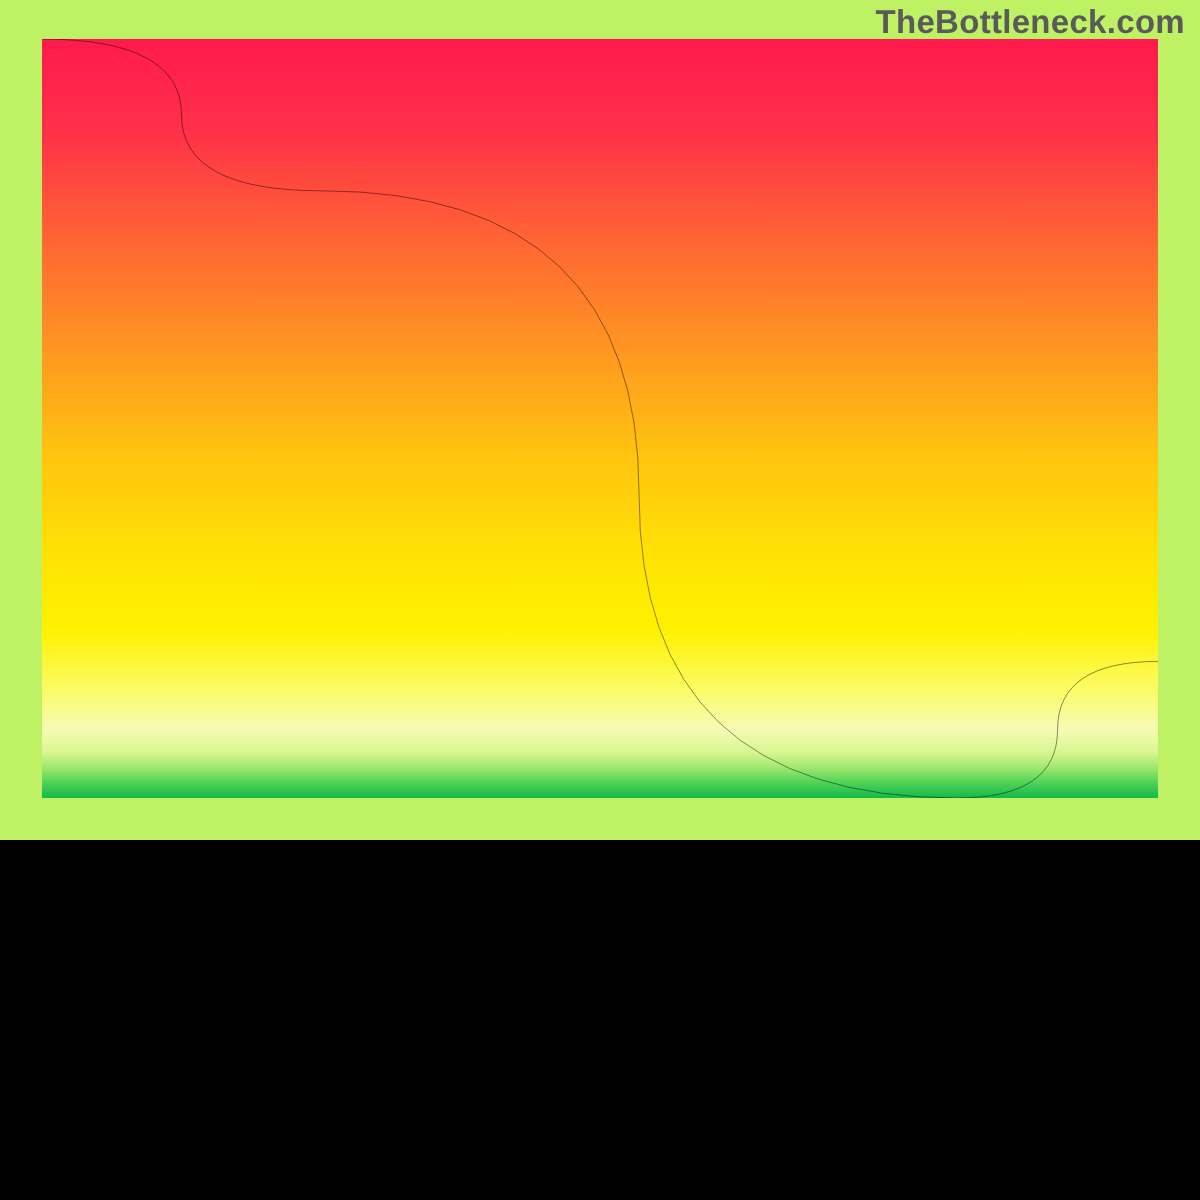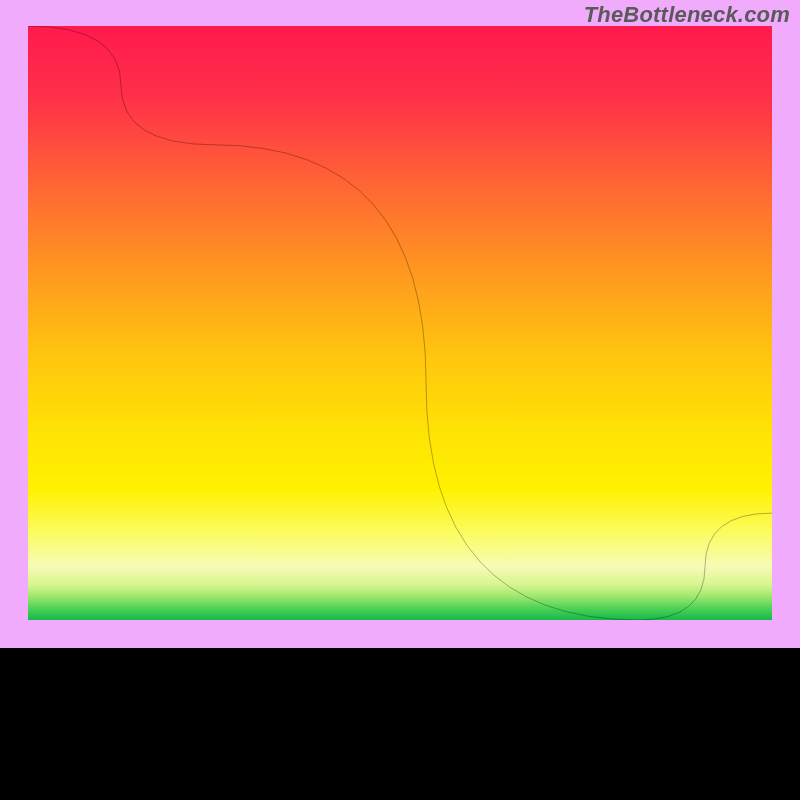--- a/index.html
+++ b/index.html
@@ -7,23 +7,22 @@
     padding: 0;
     width: 800px;
     height: 800px;
     background: #000;
     overflow: hidden;
     font-family: Arial, Helvetica, sans-serif;
   }
   .frame {
     position: relative;
     width: 800px;
-    height: 648px;
-    background: #f0abfc;
-    font-style: italic;
+    height: 560px;
+    background: #bef264;
   }
   .watermark {
     position: absolute;
     top: 2px;
     right: 10px;
     color: #5a5a5a;
     font-size: 22px;
     font-weight: 600;
     letter-spacing: 0.2px;
     z-index: 10;

